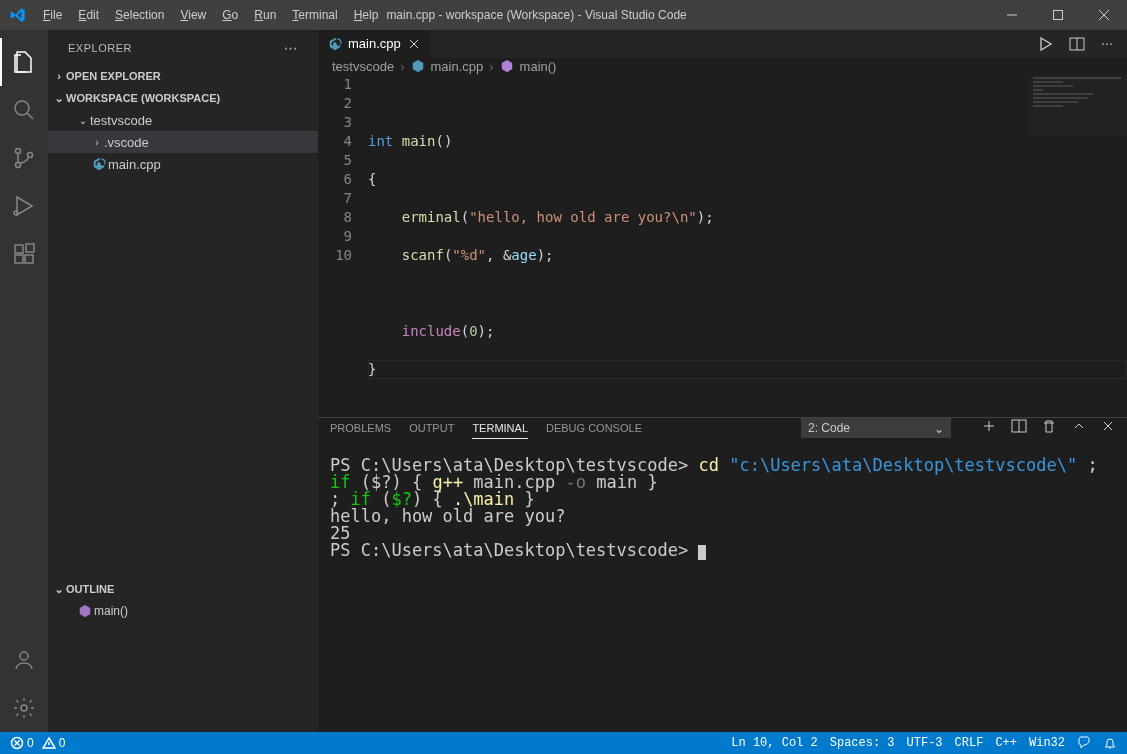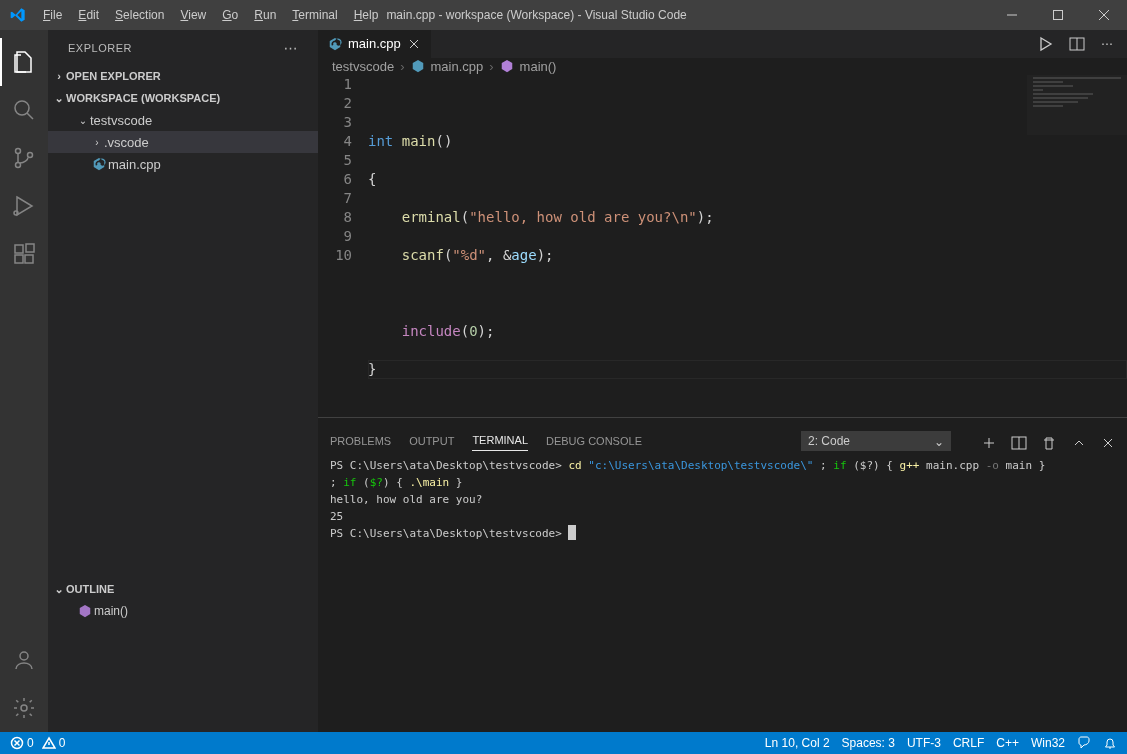--- a/index.html
+++ b/index.html
@@ -43,35 +43,35 @@
 .cur-line { background:rgba(255,255,255,0); box-shadow: inset 0 0 0 1px #282828; }
 .kw { color:#569cd6; }
 .fn { color:#dcdcaa; }
 .str { color:#ce9178; }
 .var { color:#9cdcfe; }
 .num { color:#b5cea8; }
 .pp { color:#c586c0; }
 .minimap { position:absolute; top:0; right:0; width:100px; height:60px; background:#252526; opacity:0.6; }
 .minimap .mm-line { height:2px; margin:2px 6px; background:#555; }
 .panel { height:400px; background:#1e1e1e; border-top:1px solid #414141; display:flex; flex-direction:column; }
-.panel-tabs { height:33px; display:flex; align-items:flex-end; padding:0 12px; gap:18px; font-size:11px; color:#969696; }
+.panel-tabs { height:33px; display:flex; align-items:flex-start; padding:0 12px; gap:18px; font-size:11px; color:#969696; }
 .panel-tab { padding:4px 0; cursor:default; }
 .panel-tab.active { color:#e7e7e7; border-bottom:1px solid #e7e7e7; }
 .term-select { margin-left:auto; background:#3c3c3c; color:#ccc; border:1px solid #3c3c3c; font-size:12px; padding:2px 20px 2px 6px; width:150px; position:relative; }
 .panel-actions { display:flex; align-items:center; gap:14px; margin-left:12px; color:#ccc; }
-.terminal { flex:1; font-family:Consolas,monospace; font-size:11px; padding:6px 12px; line-height:17px; color:#ccc; white-space:pre-wrap; }
+.terminal { flex:1; font-family:Consolas,monospace; font-size:17px; padding:6px 12px; line-height:17px; color:#ccc; white-space:pre-wrap; }
 .ps-cmd { color:#f9f1a5; }
 .ps-str { color:#3a96dd; }
 .ps-op { color:#767676; }
 .ps-var { color:#16c60c; }
 .ps-kw { color:#16c60c; }
 .cursor { display:inline-block; width:8px; height:15px; background:#ccc; vertical-align:text-bottom; }
 .statusbar { height:22px; background:#007acc; color:#fff; display:flex; align-items:center; font-size:12px; padding:0 10px; }
 .status-left { display:flex; gap:8px; align-items:center; }
-.status-right { margin-left:auto; display:flex; gap:12px; align-items:flex-end; }
+.status-right { margin-left:auto; display:flex; gap:12px; align-items:flex-end;font-family:Liberation Mono, monospace; }
 .status-item { display:flex; align-items:center; gap:3px; }
 svg { display:block; }
 .cpp-icon { color:#519aba; }
 .folder-chev { font-size:11px; }
 </style>
 </head>
 <body>
 
 <div class="titlebar">
   <div class="logo">

